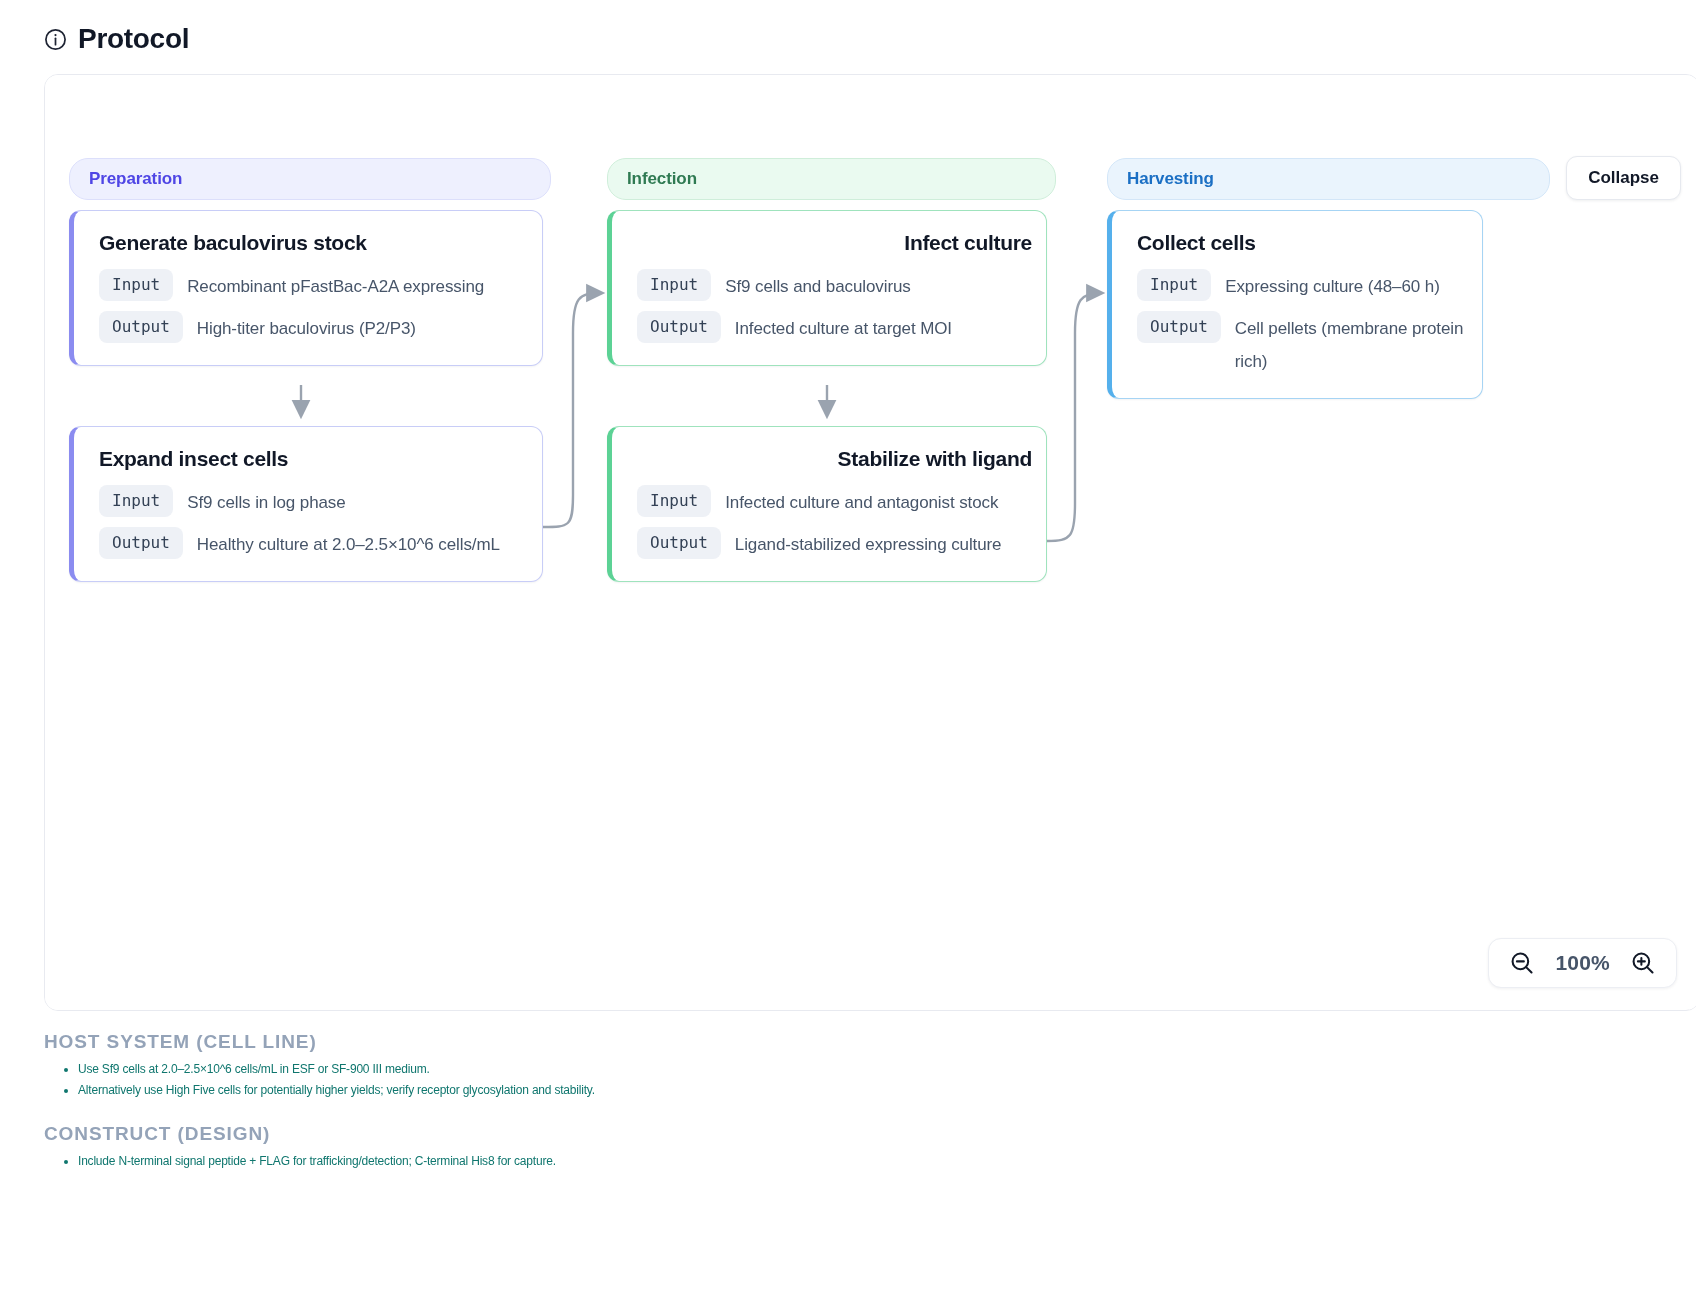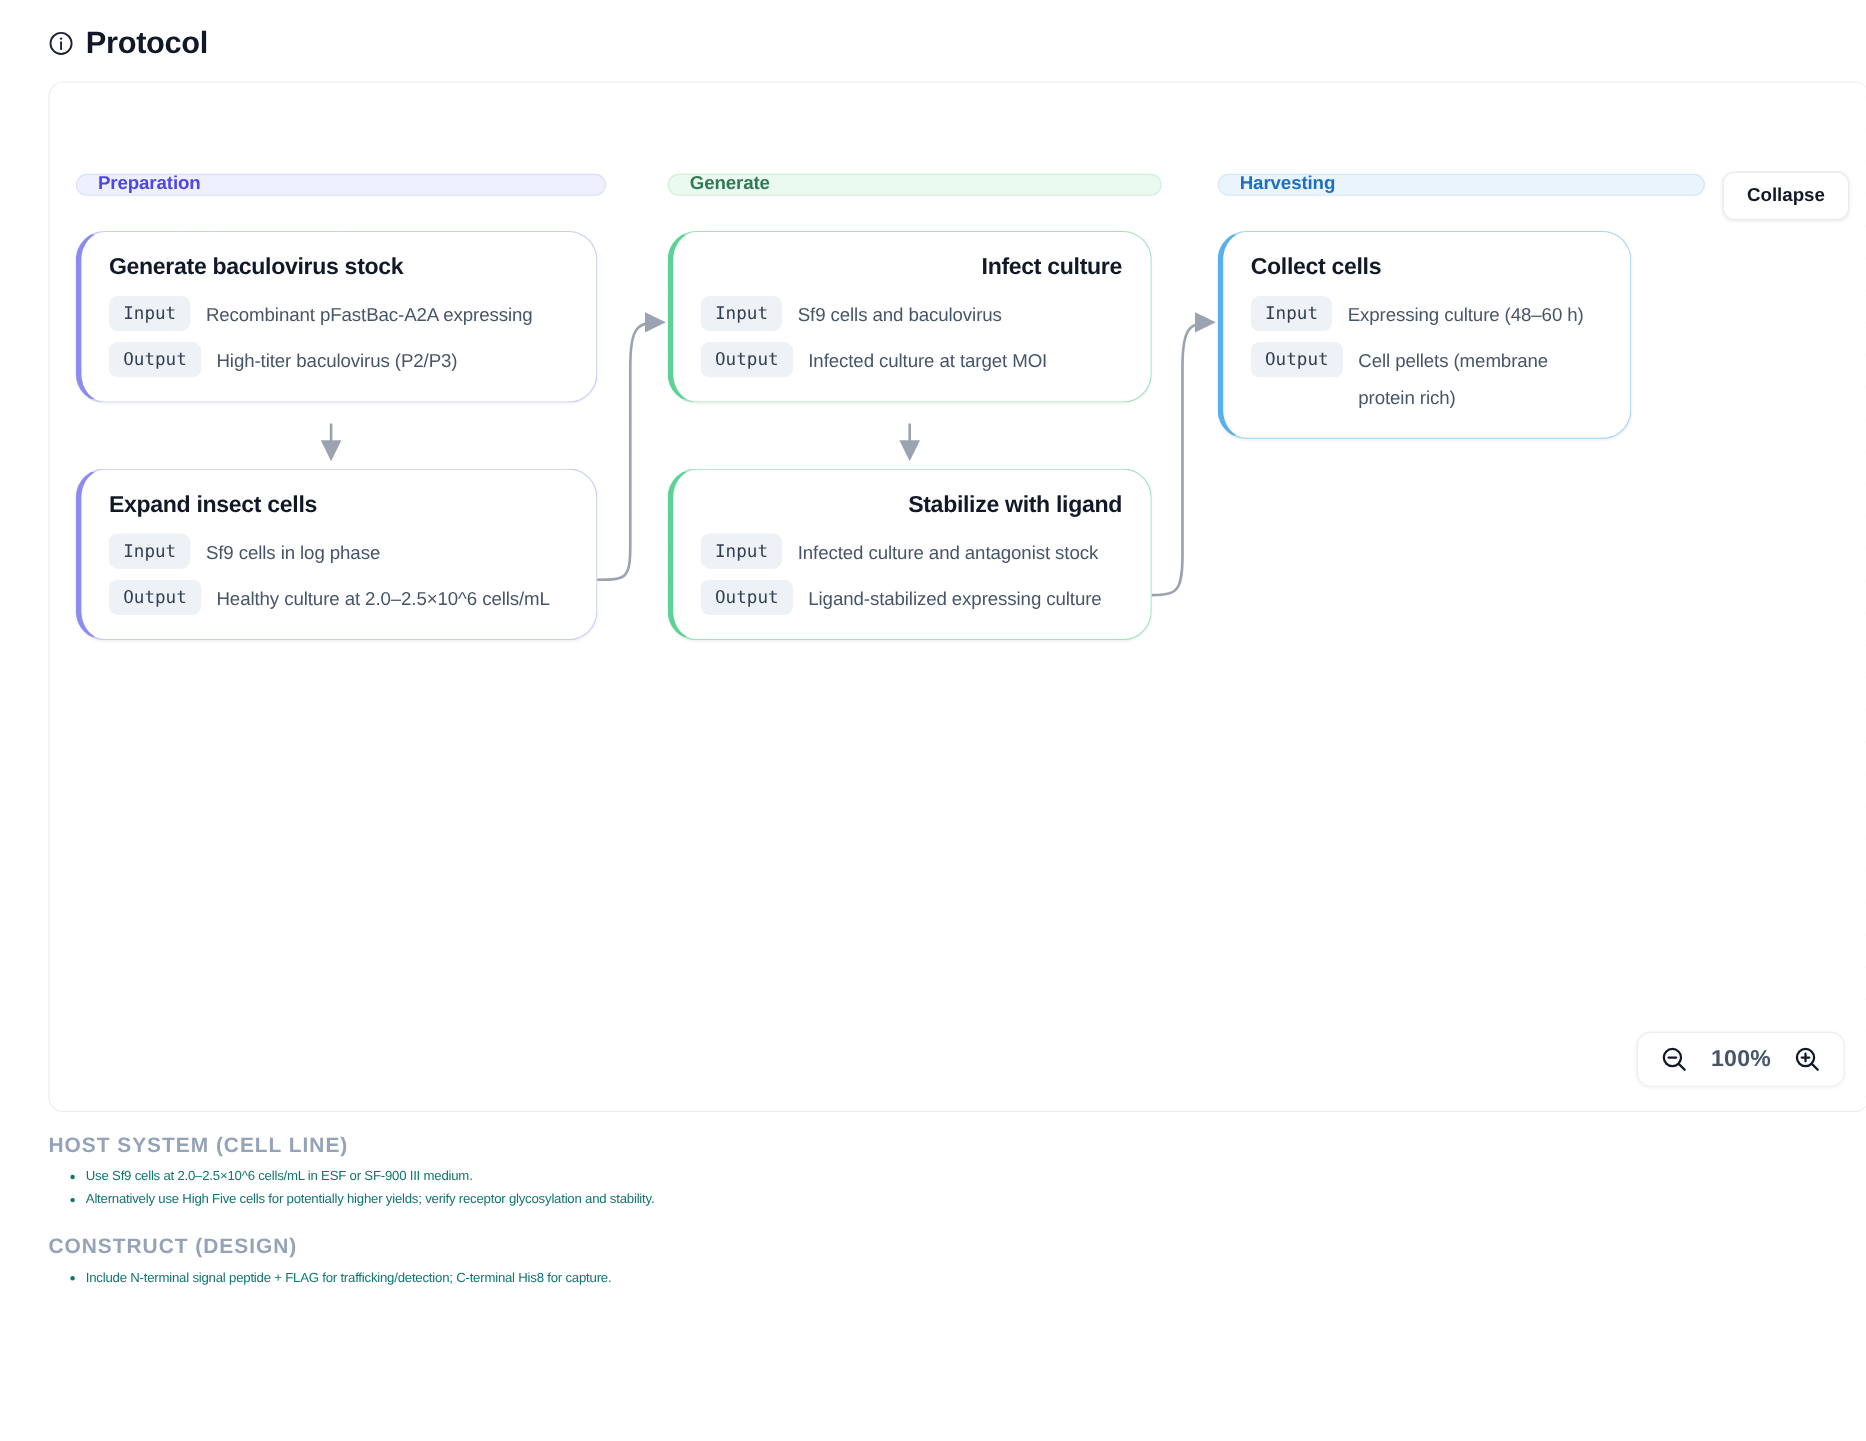--- a/index.html
+++ b/index.html
@@ -56,37 +56,37 @@
     -webkit-mask-size: 29.3px 29.3px; mask-size: 29.3px 29.3px;
     -webkit-mask-position: 16px 13px; mask-position: 16px 13px;
     pointer-events: none;
   }
 
   .flow { position: relative; z-index: 3; padding: 0; }
 
   
   .col-header {
     position: absolute;
-    height: 20px;
+    height: 42px;
     border-radius: 19px;
-    display: flex; align-items: flex-end;
+    display: flex; align-items: center;
     padding-left: 19px;
     font-size: 17px; font-weight: bold;
     letter-spacing: -0.1px;
   }
   .col-prep  { left: 24px;  top: 83px; width: 482px; background: #eef0fe; border: 1px solid #dcdffb; color: #4f46e5; }
   .col-inf   { left: 562px; top: 83px; width: 449px; background: #eafaf0; border: 1px solid #cfeeda; color: #2f7a52; }
   .col-harv  { left: 1062px;top: 83px; width: 443px; background: #eaf4fd; border: 1px solid #d3e6f8; color: #1b6fc4; }
 
   
   .card {
     position: absolute;
     background: #ffffff;
-    border-radius: 26px;
-    padding: 20px 26px 20px 25px;
+    border-radius: 12px;
+    padding: 20px 14px 20px 25px;
     box-shadow: 0 1px 2px rgba(16,24,40,0.05);
   }
   .card-prep { border: 1px solid #c8cdf7; border-left: 5px solid #8b8cf0; }
   .card-inf  { border: 1px solid #9fe3bd; border-left: 5px solid #5cd295; text-align: right; }
   .card-harv { border: 1px solid #a6d4f4; border-left: 5px solid #55b0ec; }
 
   .card-title { font-size: 21px; font-weight: bold; color: #111827; letter-spacing: -0.3px; margin-bottom: 14px; }
 
   .io-row { display: flex; align-items: flex-start; gap: 14px; margin-bottom: 8px; }
   .io-row:last-child { margin-bottom: 0; }
@@ -185,21 +185,21 @@
 
       <path d="M1002,466 C1026,466 1030,462 1030,428 L1030,258 C1030,224 1036,218 1056,218" stroke="#9aa3af" stroke-width="2.4" fill="none" marker-end="url(#arrowhead)"></path>
     </svg>
 
     <div class="flow">
 
       <div class="col-header col-prep">
         <span>Preparation</span>
       </div>
       <div class="col-header col-inf">
-        <span>Generate</span>
+        <span>Infection</span>
       </div>
       <div class="col-header col-harv">
         <span>Harvesting</span>
       </div>
 
       <div class="card card-prep" id="card-gen">
         <div class="card-title">Generate baculovirus stock</div>
         <div class="io-row">
           <span class="io-chip">Input</span>
           <span class="io-text">Recombinant pFastBac-A2A expressing</span>

